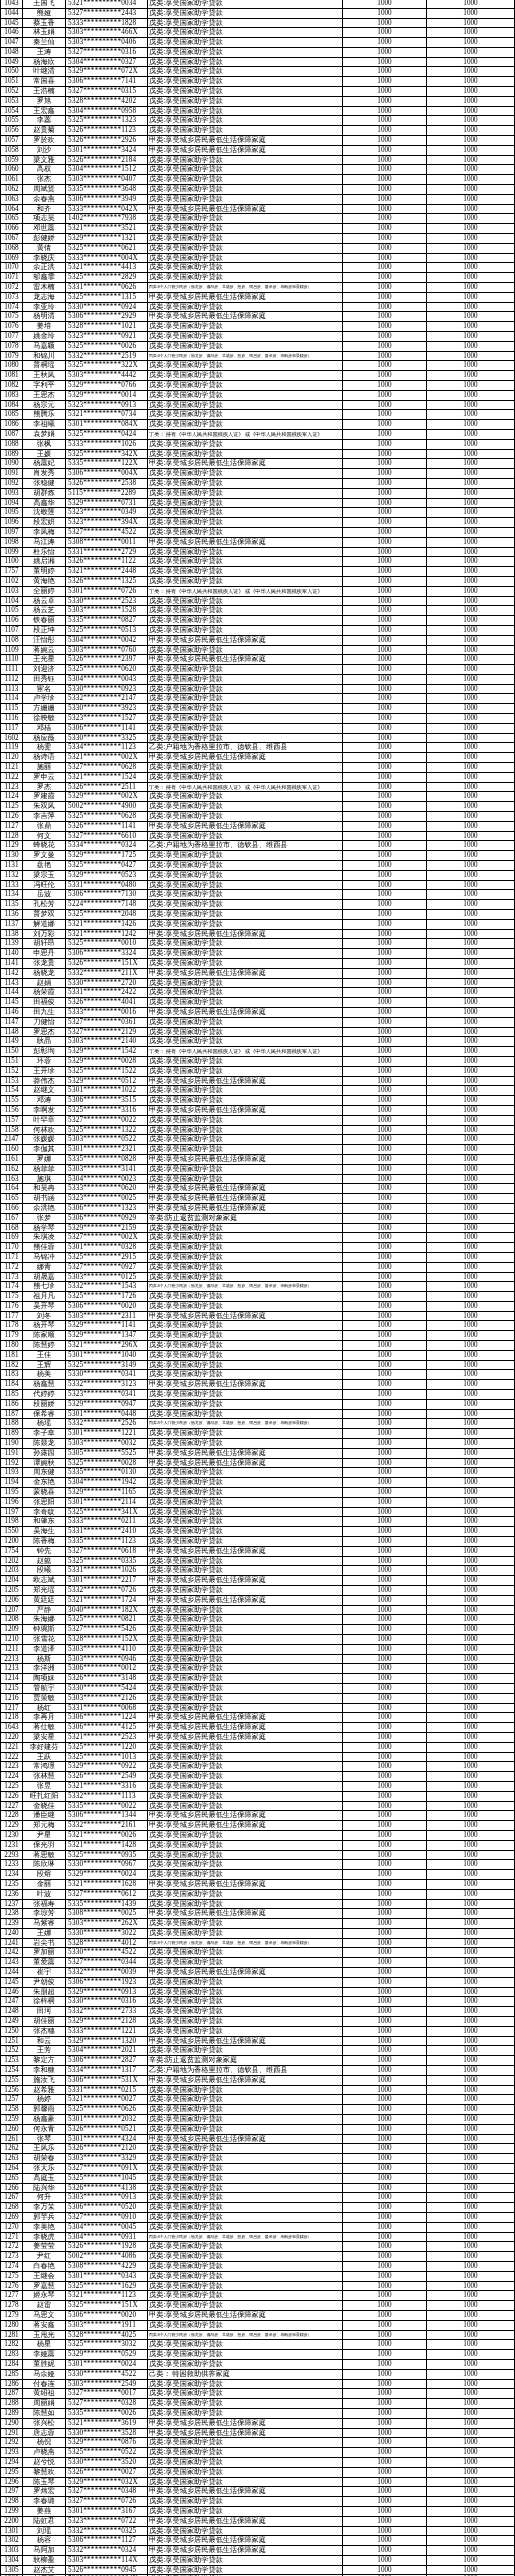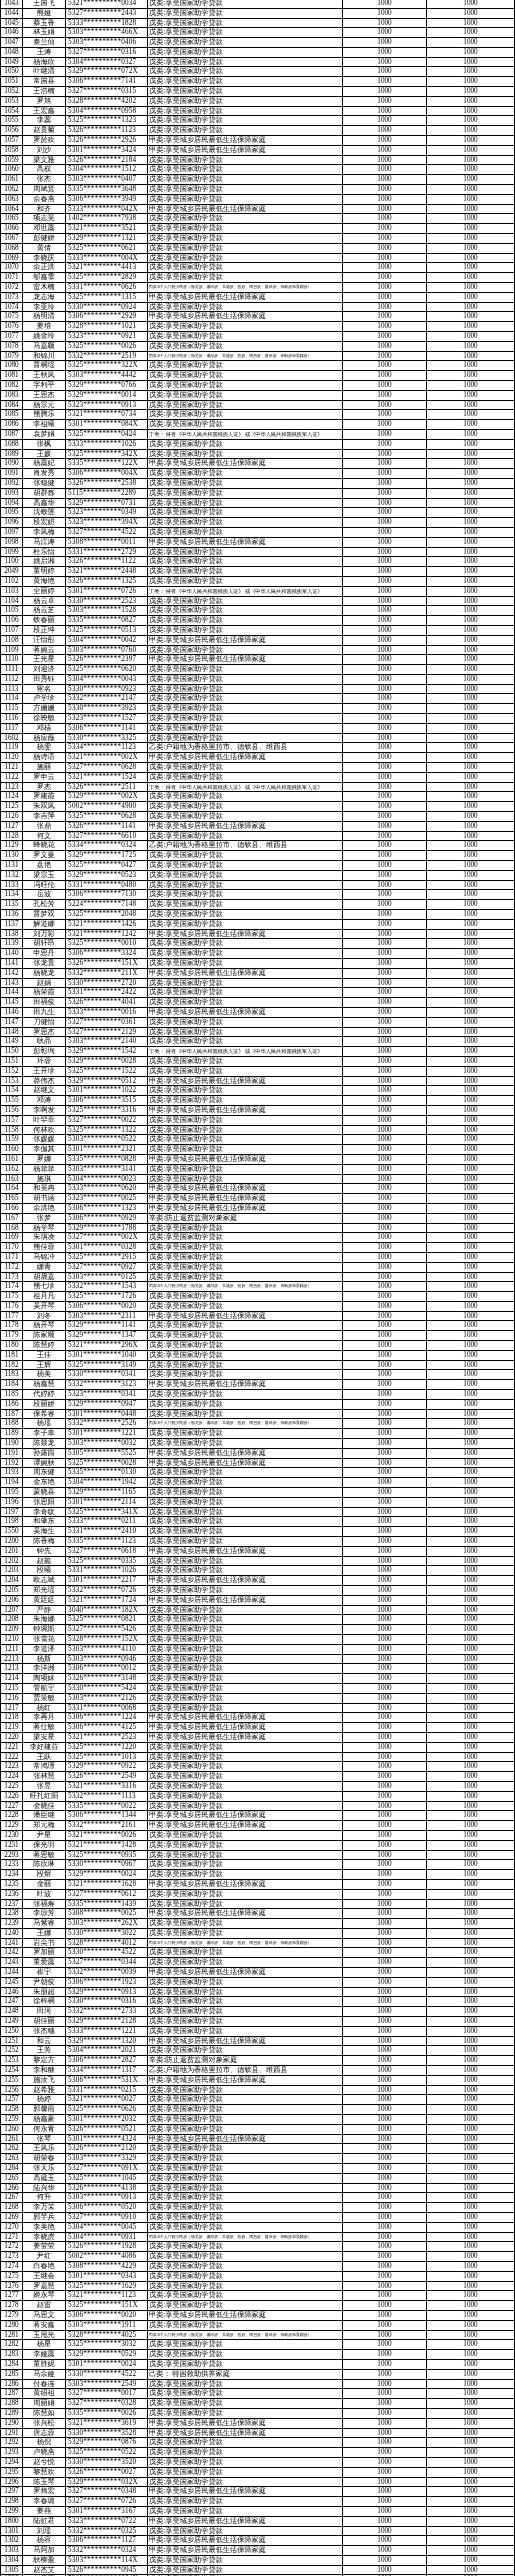--- a/index.html
+++ b/index.html
@@ -498,21 +498,21 @@
         </tr>
         <tr>
           <td class="col-no">1100</td>
           <td class="col-name">姚启湘</td>
           <td class="col-id">5326**********1122</td>
           <td class="col-cat cat-wu">戊类:享受国家助学贷款</td>
           <td class="col-amt">1000</td>
           <td class="col-amt">1000</td>
         </tr>
         <tr>
-          <td class="col-no">2049</td>
+          <td class="col-no">1757</td>
           <td class="col-name">董明婷</td>
           <td class="col-id">5321**********2448</td>
           <td class="col-cat cat-wu">戊类:享受国家助学贷款</td>
           <td class="col-amt">1000</td>
           <td class="col-amt">1000</td>
         </tr>
         <tr>
           <td class="col-no">1102</td>
           <td class="col-name">黄海艳</td>
           <td class="col-id">5326**********1325</td>
@@ -962,21 +962,21 @@
         </tr>
         <tr>
           <td class="col-no">1158</td>
           <td class="col-name">何林欢</td>
           <td class="col-id">5325**********1322</td>
           <td class="col-cat cat-wu">戊类:享受国家助学贷款</td>
           <td class="col-amt">1000</td>
           <td class="col-amt">1000</td>
         </tr>
         <tr>
-          <td class="col-no">1159</td>
+          <td class="col-no">2147</td>
           <td class="col-name">张媛媛</td>
           <td class="col-id">5303**********0522</td>
           <td class="col-cat cat-wu">戊类:享受国家助学贷款</td>
           <td class="col-amt">1000</td>
           <td class="col-amt">1000</td>
         </tr>
         <tr>
           <td class="col-no">1160</td>
           <td class="col-name">李伽其</td>
           <td class="col-id">5301**********2321</td>
@@ -1036,21 +1036,21 @@
           <td class="col-no">1167</td>
           <td class="col-name">张梦</td>
           <td class="col-id">5306**********0929</td>
           <td class="col-cat cat-xin">辛类:防止返贫监测对象家庭</td>
           <td class="col-amt">1000</td>
           <td class="col-amt">1000</td>
         </tr>
         <tr>
           <td class="col-no">1168</td>
           <td class="col-name">杨学琴</td>
-          <td class="col-id">5329**********1788</td>
+          <td class="col-id">5329**********2159</td>
           <td class="col-cat cat-wu">戊类:享受国家助学贷款</td>
           <td class="col-amt">1000</td>
           <td class="col-amt">1000</td>
         </tr>
         <tr>
           <td class="col-no">1169</td>
           <td class="col-name">朱琪凌</td>
           <td class="col-id">5327**********002X</td>
           <td class="col-cat cat-wu">戊类:享受国家助学贷款</td>
           <td class="col-amt">1000</td>
@@ -1298,21 +1298,21 @@
         </tr>
         <tr>
           <td class="col-no">1200</td>
           <td class="col-name">陈香梅</td>
           <td class="col-id">5335**********1123</td>
           <td class="col-cat cat-wu">戊类:享受国家助学贷款</td>
           <td class="col-amt">1000</td>
           <td class="col-amt">1000</td>
         </tr>
         <tr>
-          <td class="col-no">1201</td>
+          <td class="col-no">1754</td>
           <td class="col-name">钟先</td>
           <td class="col-id">5327**********0618</td>
           <td class="col-cat cat-jia">甲类:享受城乡居民最低生活保障家庭</td>
           <td class="col-amt">1000</td>
           <td class="col-amt">1000</td>
         </tr>
         <tr>
           <td class="col-no">1202</td>
           <td class="col-name">赵懿</td>
           <td class="col-id">5325**********0335</td>
@@ -1442,21 +1442,21 @@
         </tr>
         <tr>
           <td class="col-no">1218</td>
           <td class="col-name">李再月</td>
           <td class="col-id">5306**********1224</td>
           <td class="col-cat cat-jia">甲类:享受城乡居民最低生活保障家庭</td>
           <td class="col-amt">1000</td>
           <td class="col-amt">1000</td>
         </tr>
         <tr>
-          <td class="col-no">1219</td>
+          <td class="col-no">1643</td>
           <td class="col-name">蒋仕敏</td>
           <td class="col-id">5306**********4125</td>
           <td class="col-cat cat-jia">甲类:享受城乡居民最低生活保障家庭</td>
           <td class="col-amt">1000</td>
           <td class="col-amt">1000</td>
         </tr>
         <tr>
           <td class="col-no">1220</td>
           <td class="col-name">梁安星</td>
           <td class="col-id">5321**********2523</td>
@@ -2090,21 +2090,21 @@
         </tr>
         <tr>
           <td class="col-no">1299</td>
           <td class="col-name">姜燕</td>
           <td class="col-id">5301**********3167</td>
           <td class="col-cat cat-wu">戊类:享受国家助学贷款</td>
           <td class="col-amt">1000</td>
           <td class="col-amt">1000</td>
         </tr>
         <tr>
-          <td class="col-no">1800</td>
+          <td class="col-no">2200</td>
           <td class="col-name">陆虹君</td>
           <td class="col-id">5323**********0722</td>
           <td class="col-cat cat-jia">甲类:享受城乡居民最低生活保障家庭</td>
           <td class="col-amt">1000</td>
           <td class="col-amt">1000</td>
         </tr>
         <tr>
           <td class="col-no">1301</td>
           <td class="col-name">刘瑶</td>
           <td class="col-id">5332**********0325</td>

